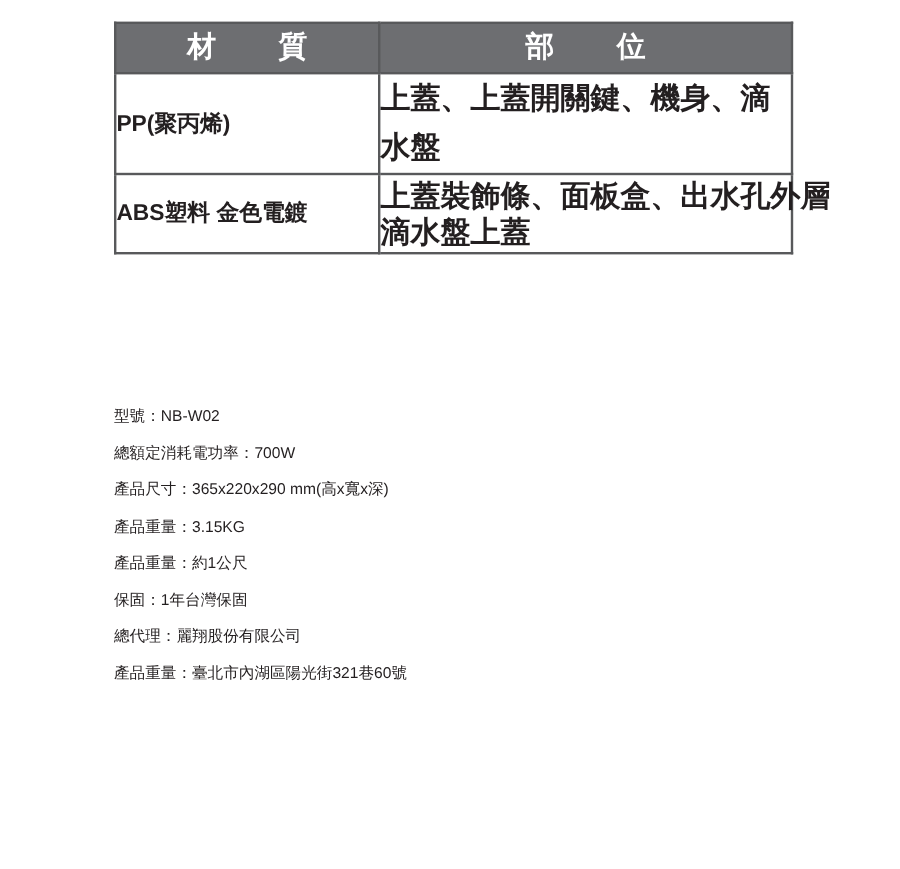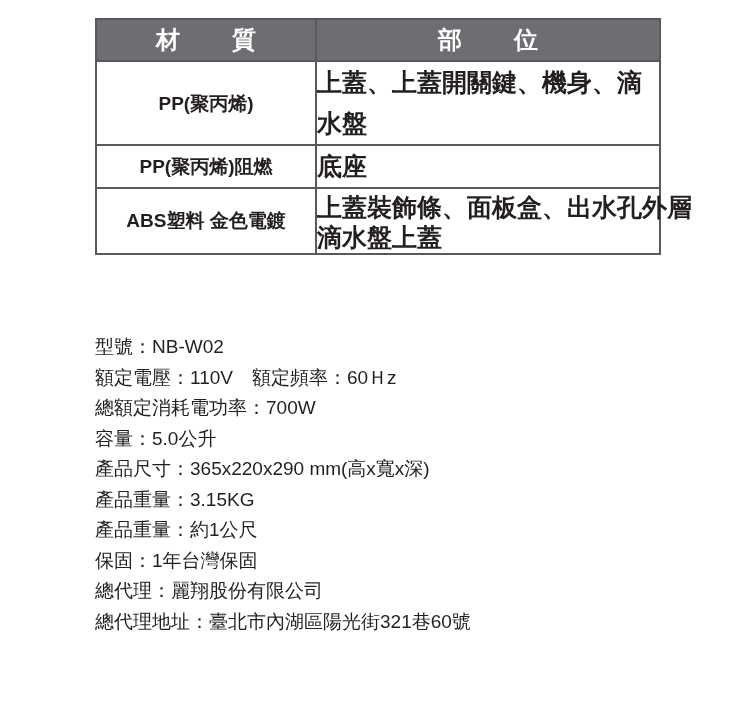--- a/index.html
+++ b/index.html
@@ -42,21 +42,21 @@
     color: #ffffff;
     text-align: center;
     font-size: 24px;
     font-weight: bold;
     letter-spacing: 14px;
     text-indent: 14px;
     height: 40px;
     line-height: 40px;
   }
   .mat-cell {
-    text-align: center;
+    text-align: left;
     font-size: 19px;
     font-weight: bold;
     height: 41px;
     line-height: 41px;
     color: #231f20;
   }
   .mat-cell.tall {
     height: 62px;
     line-height: 62px;
   }
@@ -77,21 +77,21 @@
   .part-line { display: block; white-space: nowrap; }
 
   
   .spec-list {
     position: absolute;
     left: 95px;
     top: 332px;
     width: 620px;
   }
   .spec-line {
-    font-size: 19px;
+    font-size: 13px;
     line-height: 30.5px;
     color: #231f20;
     white-space: pre;
     font-weight: normal;
   }
 </style>
 </head>
 <body>
 
 <div class="page">
@@ -100,39 +100,33 @@
     <tbody>
       <tr>
         <th class="hdr-cell col-mat">材　質</th>
         <th class="hdr-cell col-part">部　位</th>
       </tr>
       <tr>
         <td class="mat-cell">PP(聚丙烯)</td>
         <td class="part-cell">上蓋、上蓋開關鍵、機身、滴水盤</td>
       </tr>
       <tr>
-        <td class="mat-cell">PP(聚丙烯)阻燃</td>
-        <td class="part-cell">底座</td>
-      </tr>
-      <tr>
         <td class="mat-cell tall">ABS塑料 金色電鍍</td>
         <td class="part-cell two-line">
           <span class="part-line">上蓋裝飾條、面板盒、出水孔外層</span>
           <span class="part-line">滴水盤上蓋</span>
         </td>
       </tr>
     </tbody>
   </table>
 
   <div class="spec-list">
     <div class="spec-line">型號：NB-W02</div>
-    <div class="spec-line">額定電壓：110V　額定頻率：60Ｈz</div>
     <div class="spec-line">總額定消耗電功率：700W</div>
-    <div class="spec-line">容量：5.0公升</div>
     <div class="spec-line">產品尺寸：365x220x290 mm(高x寬x深)</div>
     <div class="spec-line">產品重量：3.15KG</div>
     <div class="spec-line">產品重量：約1公尺</div>
     <div class="spec-line">保固：1年台灣保固</div>
     <div class="spec-line">總代理：麗翔股份有限公司</div>
-    <div class="spec-line">總代理地址：臺北市內湖區陽光街321巷60號</div>
+    <div class="spec-line">產品重量：臺北市內湖區陽光街321巷60號</div>
   </div>
 
 </div>
 
 </body></html>

